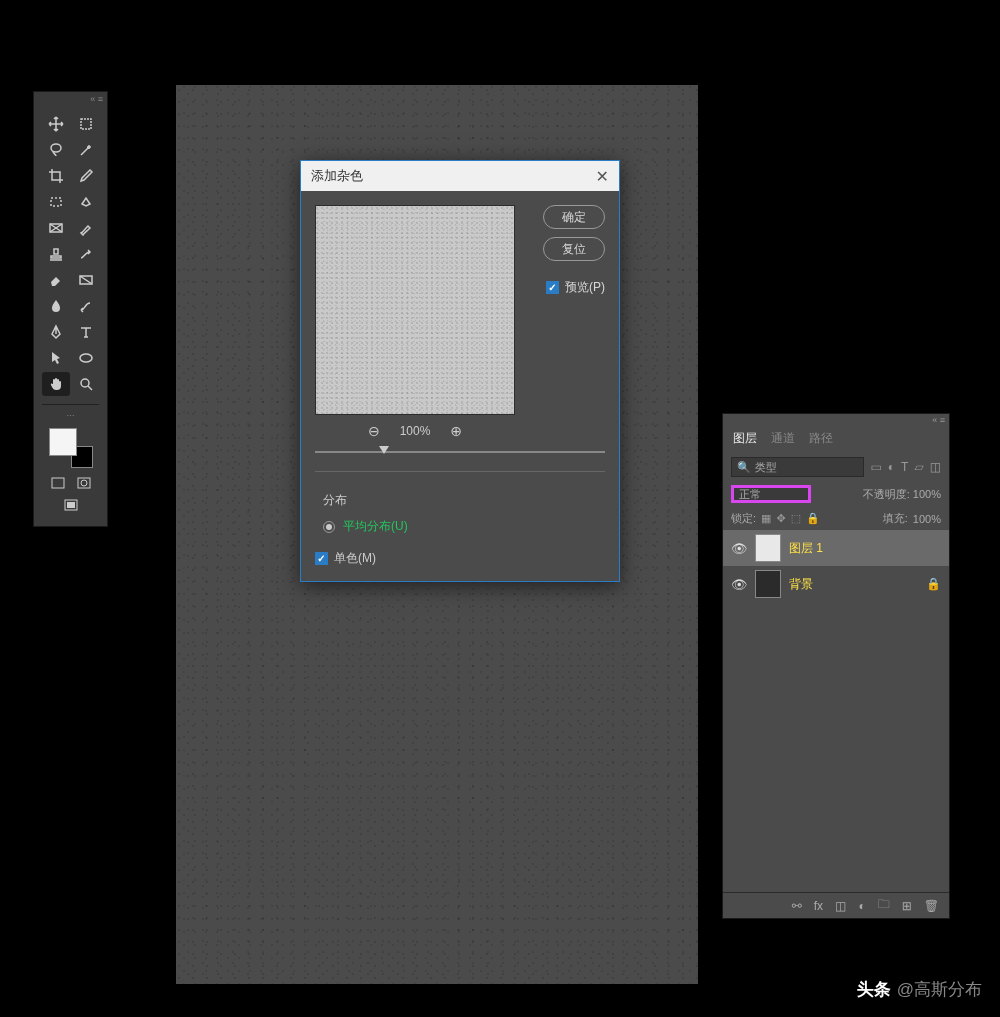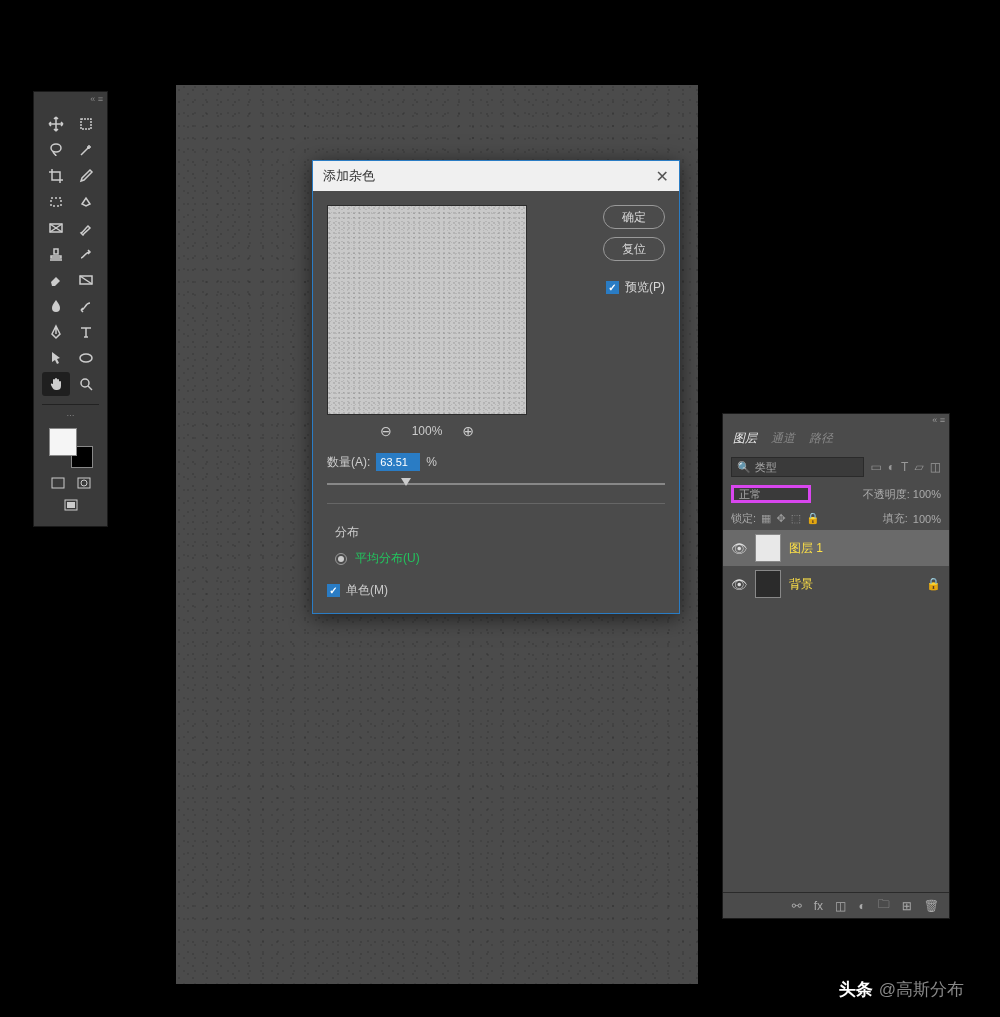--- a/index.html
+++ b/index.html
@@ -71,22 +71,22 @@
       radial-gradient(circle at 3px 5px, rgba(0,0,0,0.25) 0.5px, transparent 1px),
       radial-gradient(circle at 8px 2px, rgba(0,0,0,0.2) 0.5px, transparent 1px),
       radial-gradient(circle at 12px 9px, rgba(0,0,0,0.22) 0.5px, transparent 1px);
     background-size: 14px 12px, 11px 13px, 15px 11px;
     opacity: 0.9;
   }
 
   
   .dialog {
     position: absolute;
-    left: 312px; top: 160px;
-    width: 368px;
+    left: 300px; top: 160px;
+    width: 320px;
     background: #4b4b4b;
     border: 1px solid #2a7cc4;
     box-shadow: 0 4px 20px rgba(0,0,0,0.6);
   }
   .dlg-title {
     height: 30px;
     background: #f0f0f0;
     color: #333;
     display: flex; align-items: center; justify-content: space-between;
     padding: 0 10px;
@@ -162,21 +162,21 @@
   .layers {
     position: absolute;
     right: 50px; top: 413px;
     width: 228px; height: 506px;
     background: #4b4b4b;
     border: 1px solid #1a1a1a;
     display: flex; flex-direction: column;
   }
   .layers-hdr { height: 12px; display: flex; justify-content: flex-end; align-items: center; padding: 0 4px; color: #999; font-size: 9px; }
   .layers-tabs { display: flex; gap: 14px; padding: 4px 10px 6px 10px; font-size: 12px; }
-  .layers-tabs .tab { color: #888; cursor: pointer; font-style: italic; }
+  .layers-tabs .tab { color: #888; cursor: pointer; }
   .layers-tabs .tab.active { color: #e8e8e8; }
   .layers-search {
     display:flex; align-items:center; gap:6px; padding: 4px 8px;
   }
   .search-field {
     flex: 1; display: flex; align-items: center; gap: 4px;
     background: #3a3a3a; border: 1px solid #2a2a2a;
     height: 20px; padding: 0 5px; color: #aaa; font-size: 11px;
   }
   .srch-icons { display: flex; gap: 6px; color: #999; font-size: 12px; }
@@ -203,21 +203,21 @@
   .layers-footer {
     height: 26px; border-top: 1px solid #2a2a2a;
     display: flex; align-items: center; justify-content: flex-end; gap: 12px;
     padding: 0 10px; color: #aaa; font-size: 12px;
   }
   .layers-footer span { cursor: pointer; }
 
   
   .watermark {
     position: absolute;
-    right: 36px; bottom: 16px;
+    right: 18px; bottom: 16px;
     display: flex; align-items: center; gap: 6px;
     color: #888; font-size: 17px;
   }
   .watermark .brand { color: #fff; font-weight: 600; }
 </style>
 </head>
 <body>
 
 <div class="toolbox">
   <div class="toolbox-header">« ≡</div>
@@ -386,25 +386,20 @@
       <div class="dlg-buttons">
         <div class="dlg-btn">确定</div>
         <div class="dlg-btn">复位</div>
         <div class="chk-row">
           <div class="chk">✓</div>
           <span>预览(P)</span>
         </div>
       </div>
     </div>
 
-    <div class="amount-row">
-      <span>数量(A):</span>
-      <input class="amount-input" value="63.51" style="">
-      <span>%</span>
-    </div>
     <div class="slider">
       <div class="slider-track"></div>
       <div class="slider-thumb" style="left:22%"></div>
     </div>
 
     <div class="fieldset">
       <div class="fieldset-title">分布</div>
       <div class="radio-row">
         <div class="radio on"></div>
         <span>平均分布(U)</span>

